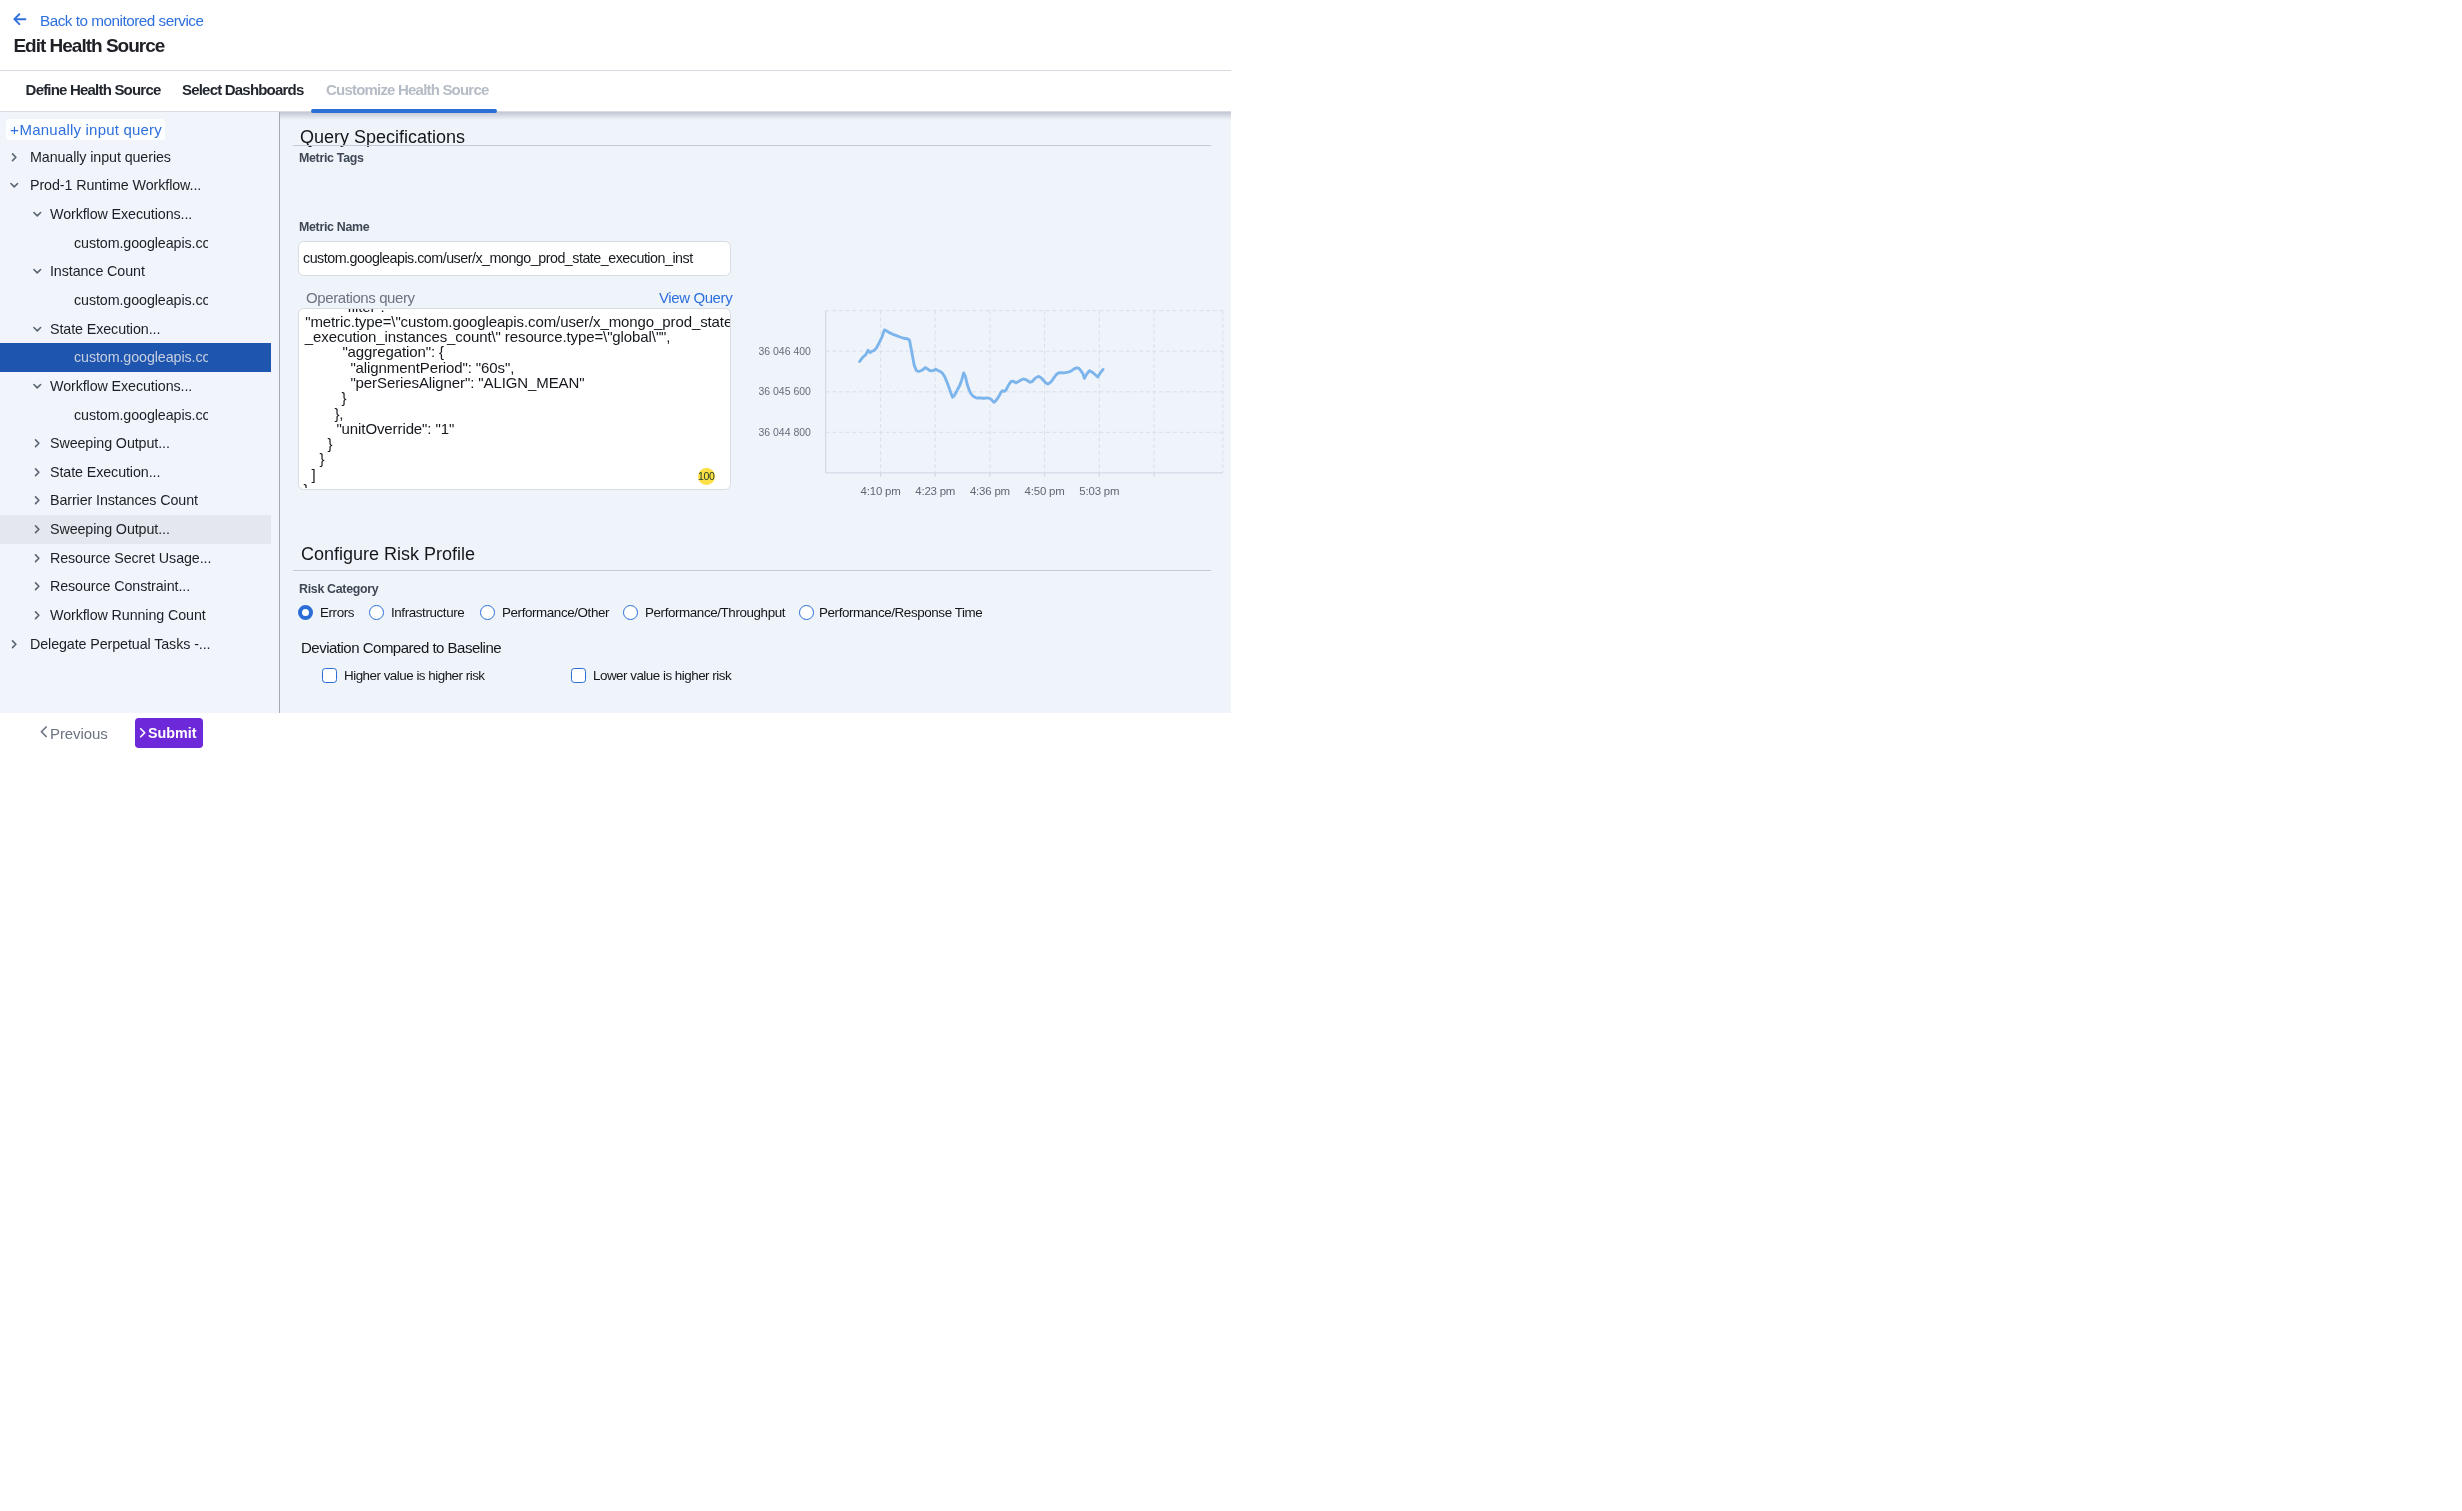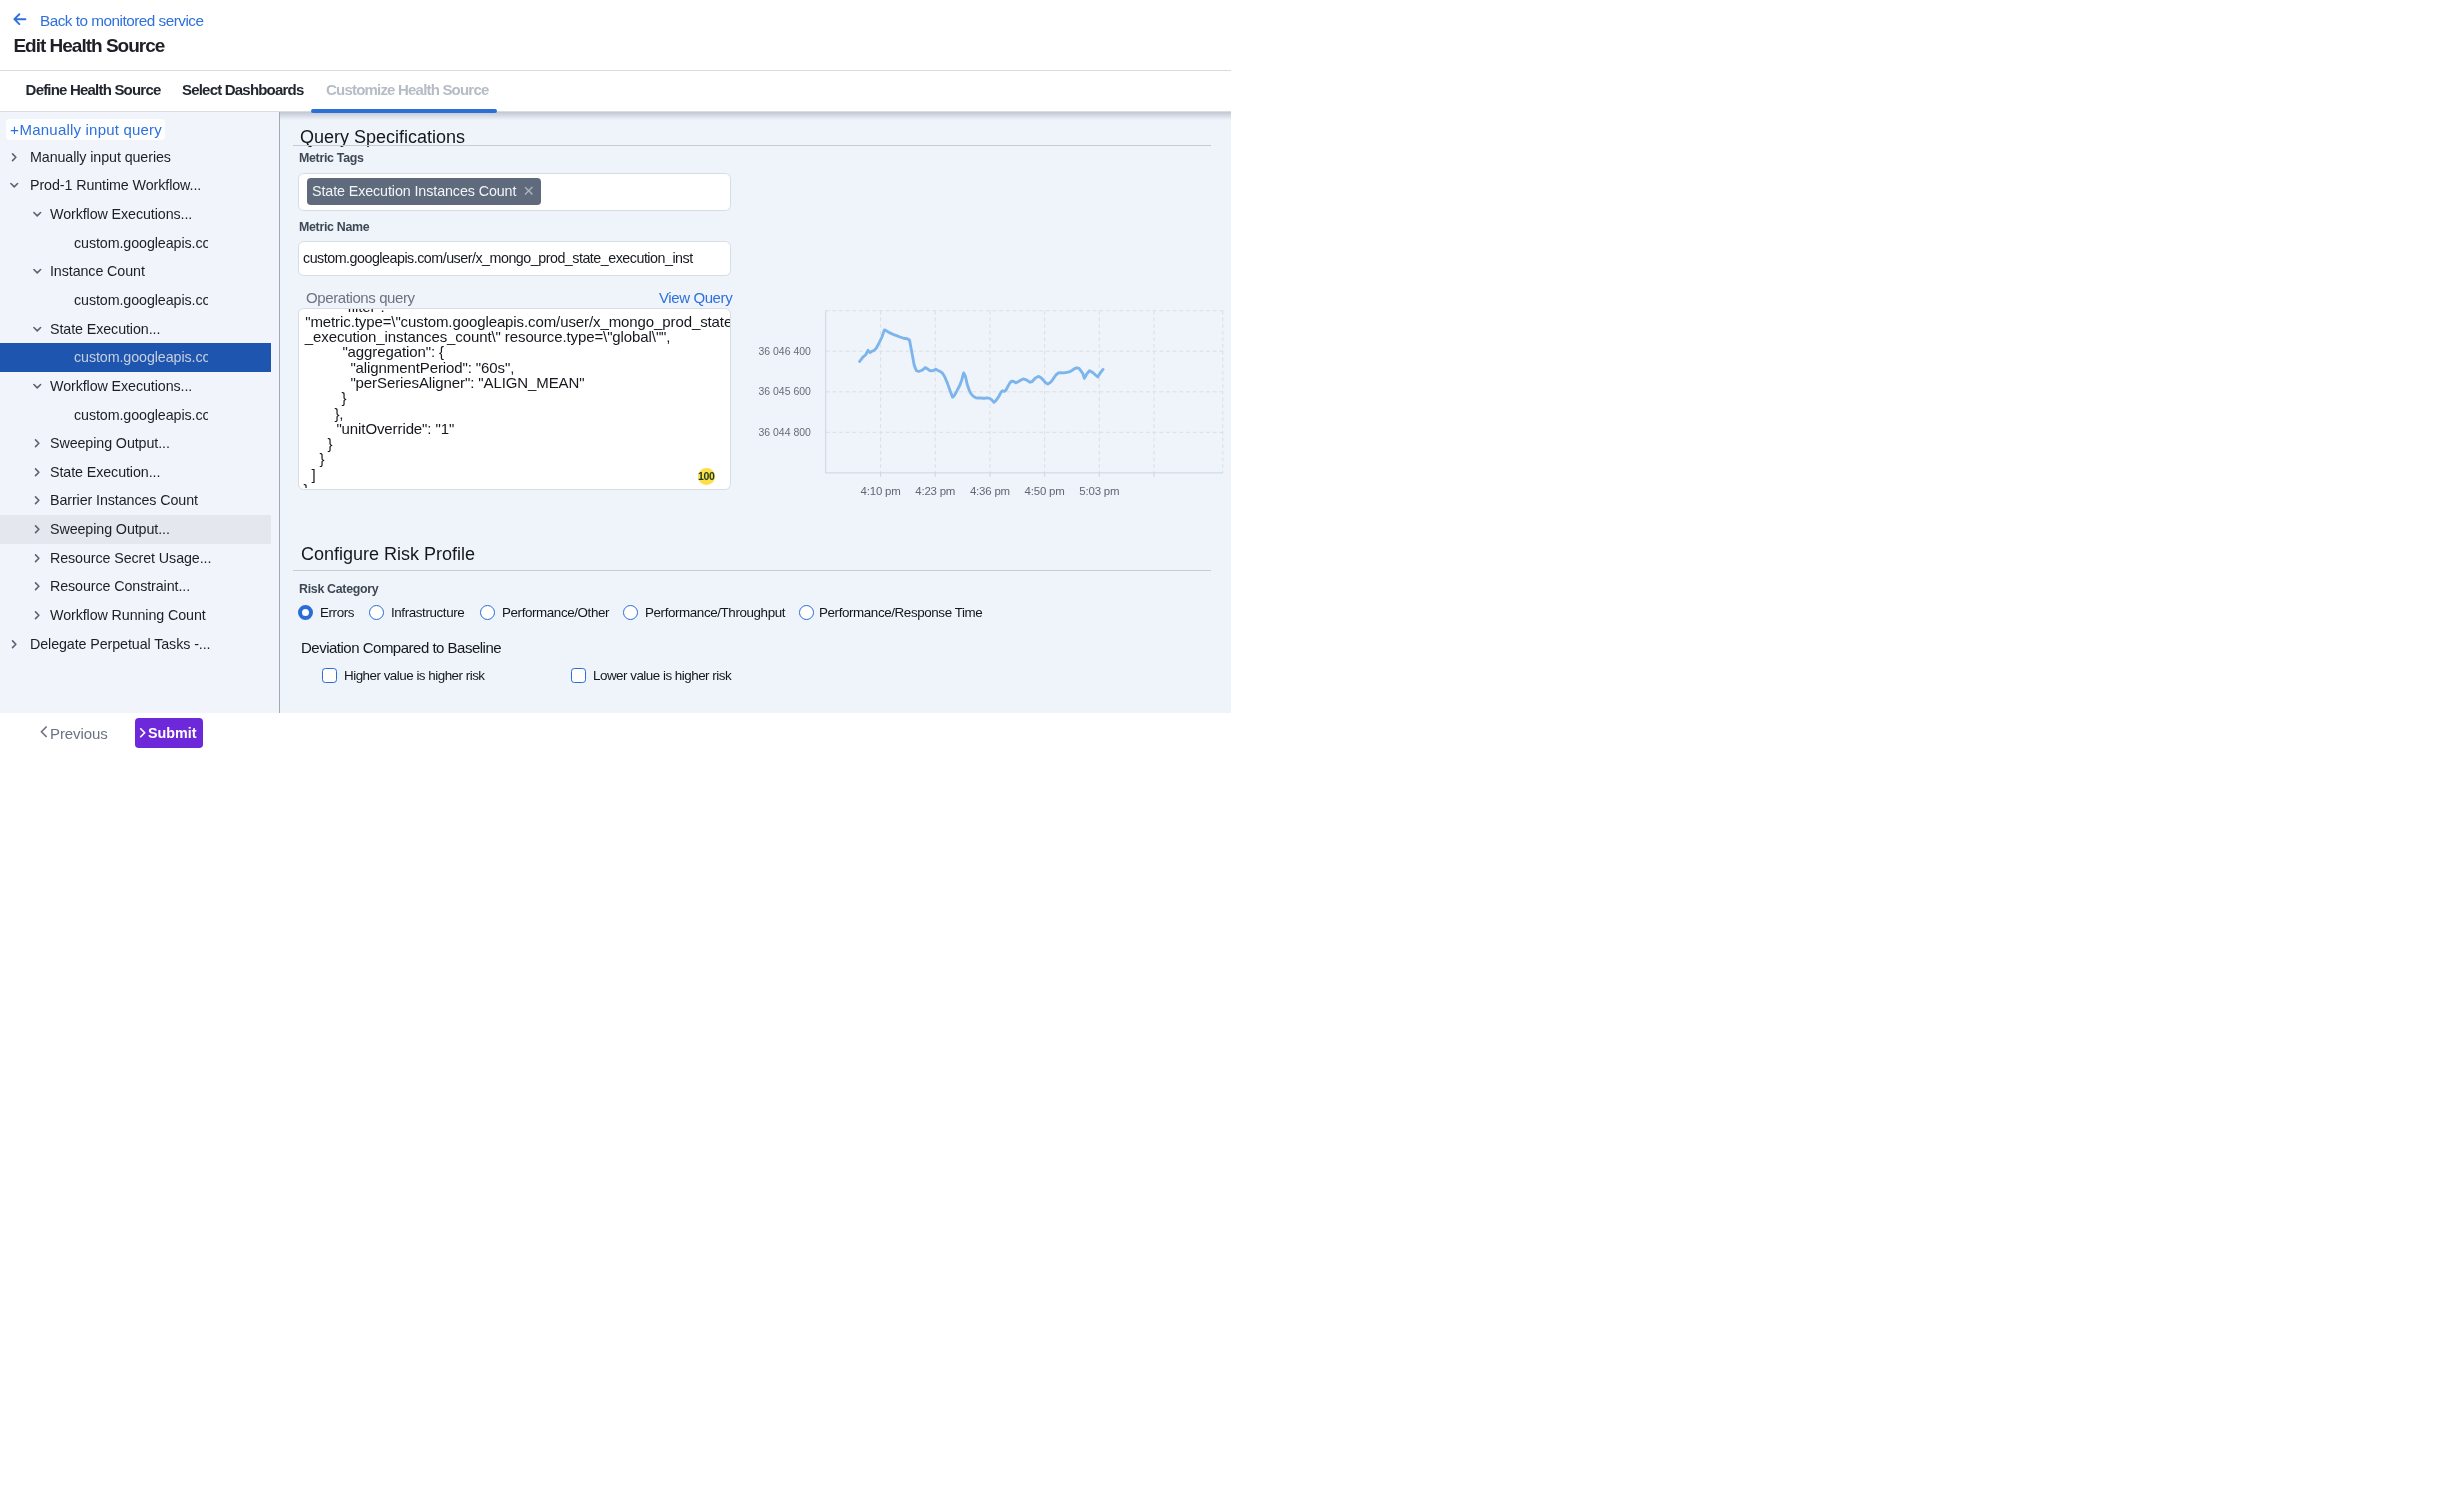--- a/index.html
+++ b/index.html
@@ -47,21 +47,21 @@
   .chip { position:absolute; left:8.2px; top:4.3px; height:27px; background:#5f6b7c; border-radius:3.8px;
           color:#f2f5f8; font-size:14.3px; line-height:27px; padding:0 25px 0 4.8px; letter-spacing:-0.1px; }
   .chip .x { position:absolute; right:6.7px; top:0; color:#aab4bf; font-size:14.3px; }
   .mninput { font-size:14.3px; color:#16191e; line-height:33px; padding-left:4px; white-space:nowrap; overflow:hidden; letter-spacing:-0.5px; }
   .opslabel { font-size:15px; color:#6d7482; letter-spacing:-0.4px; }
   .viewquery { font-size:15px; color:#2e70dd; letter-spacing:-0.4px; }
   .ta { left:298px; top:308px; width:433px; height:182px; overflow:hidden; }
   .ta .inner { position:absolute; left:4.4px; top:-10.5px; right:-3.8px; bottom:1px; overflow:hidden;
        font-size:15px; line-height:15.3px; color:#15181d; white-space:pre; letter-spacing:-0.1px; }
   .badge { left:698px; top:468px; width:16.7px; height:16.7px; border-radius:50%; background:#fde047;
-           color:#1b3a28; font-size:10.5px; font-weight:700; text-align:center; line-height:16.7px; letter-spacing:-0.3px; }
+           color:#1b3a28; font-size:10.5px; font-weight:400; text-align:center; line-height:16.7px; letter-spacing:-0.3px; }
 
   
   .radio { position:absolute; width:15px; height:15px; border-radius:50%; background:#fff; border:1.7px solid #2a6dd6; top:605px; }
   .radio.on { border-width:4.8px; }
   .rlabel { position:absolute; top:605px; font-size:13.4px; color:#14171c; line-height:15.3px; letter-spacing:-0.4px; }
   .check { position:absolute; top:668px; width:15px; height:15px; border-radius:3.3px; background:#fff; border:1.7px solid #2a6dd6; }
   .clabel { position:absolute; top:668px; font-size:13.4px; color:#14171c; line-height:15.3px; letter-spacing:-0.5px; }
 
   
   .footer { left:0; top:713px; width:1231px; height:43px; background:#fff; }
@@ -219,23 +219,20 @@
           </svg>
         </span>
         <span class="lbl" style="left:30px;">Delegate Perpetual Tasks -...</span>
       </div>
     </div>
 
   <div class="abs h1" style="left:300px; top:127px;">Query Specifications</div>
   <div class="hr" style="top:145px;"></div>
 
   <div class="abs flabel" style="left:299px; top:151px;">Metric Tags</div>
-  <div class="inputbox" style="top:173px; height:38px;">
-    <div class="chip">State Execution Instances Count<span class="x">✕</span></div>
-  </div>
 
   <div class="abs flabel" style="left:299px; top:220px;">Metric Name</div>
   <div class="inputbox mninput" style="top:241px; height:35px;">custom.googleapis.com/user/x_mongo_prod_state_execution_inst</div>
 
   <div class="abs opslabel" style="left:306px; top:289px;">Operations query</div>
   <div class="abs viewquery" style="left:659px; top:289px;">View Query</div>
 
   <div class="inputbox ta">
     <div class="inner" id="ops"><div style="padding-left:39px;">"filter":</div><div style="padding-left:1.8px;">"metric.type=\"custom.googleapis.com/user/x_mongo_prod_state</div><div style="padding-left:1.4px;">_execution_instances_count\" resource.type=\"global\"",</div><div style="padding-left:39px;">"aggregation": {</div><div style="padding-left:47px;">"alignmentPeriod": "60s",</div><div style="padding-left:47px;">"perSeriesAligner": "ALIGN_MEAN"</div><div style="padding-left:38px;">}</div><div style="padding-left:31px;">},</div><div style="padding-left:33px;">"unitOverride": "1"</div><div style="padding-left:24px;">}</div><div style="padding-left:16px;">}</div><div style="padding-left:8px;">]</div><div style="padding-left:0px;">}</div></div>
   </div>

